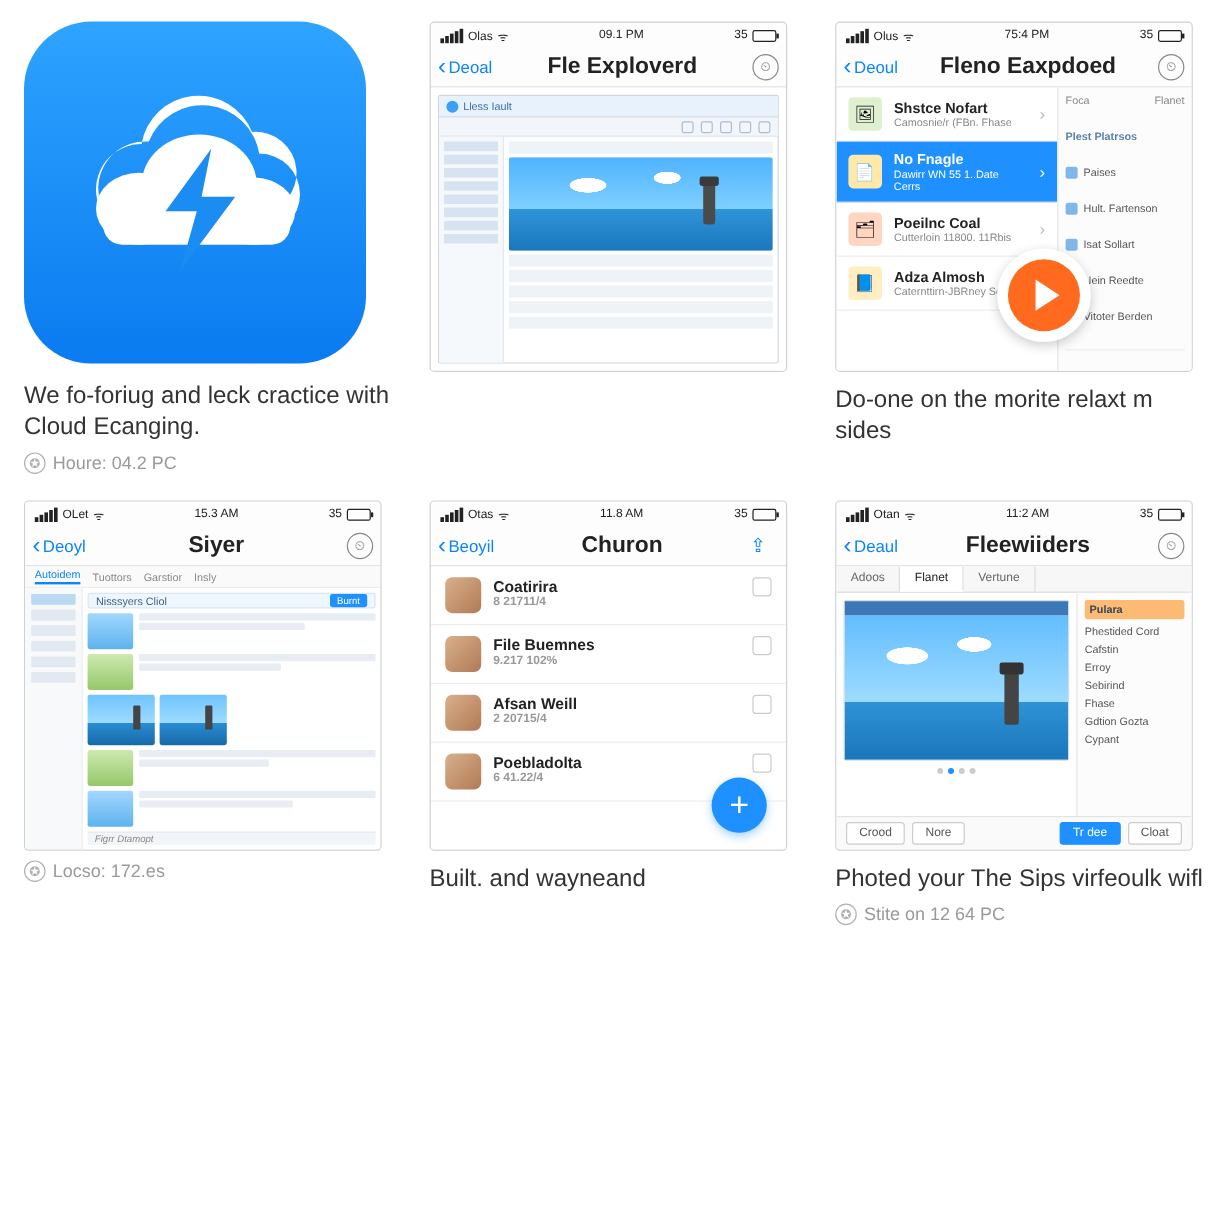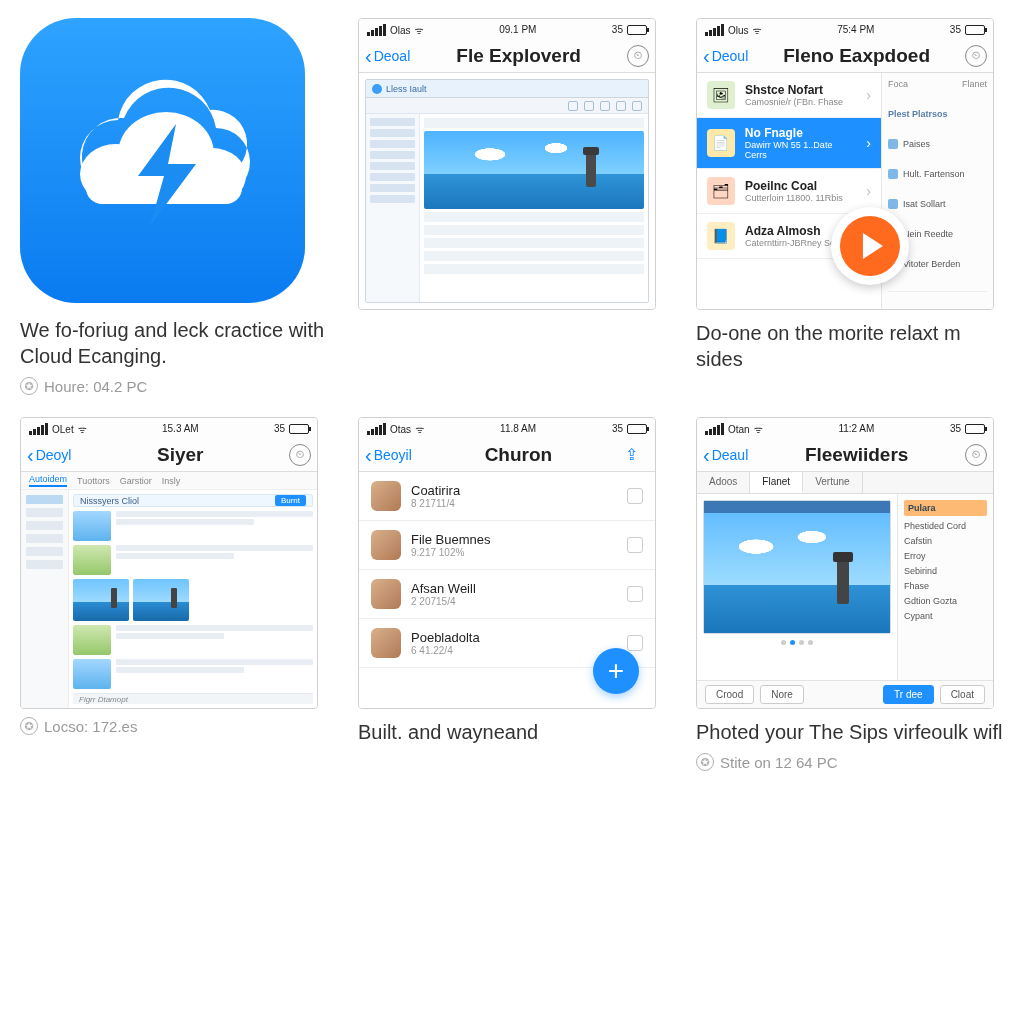--- a/index.html
+++ b/index.html
@@ -159,21 +159,21 @@
   .siyer-row .th.g{background:linear-gradient(180deg,#cfe8b0,#95c86a);}
   .siyer-row .tx{flex:1;display:flex;flex-direction:column;gap:2px;}
   .siyer-row .tx div{height:6px;background:#e8edf3;border-radius:1px;}
   .siyer-thumbs{display:flex;gap:4px;}
   .siyer-thumbs .th{width:56px;height:42px;border-radius:2px;}
   .th.sky{background:linear-gradient(180deg,#6fc4ff 0%,#9ddbff 55%,#2a8cd4 55%,#186aa8 100%);position:relative;}
   .th.sky::after{content:"";position:absolute;right:22%;bottom:30%;width:6px;height:20px;background:#444;border-radius:1px;}
   .siyer-foot{height:14px;background:#f2f5f8;border-top:1px solid #e6e9ee;font-size:8px;color:#888;display:flex;align-items:center;padding:0 6px;font-style:italic;}
 
   
-  .contact{display:flex;align-items:center;gap:10px;padding:9px 12px;border-bottom:1px solid #eee;}
+  .contact{display:flex;align-items:flex-start;gap:10px;padding:9px 12px;border-bottom:1px solid #eee;font-weight:bold;}
   .contact .av{width:30px;height:30px;border-radius:6px;background:linear-gradient(135deg,#d9b08c,#b07a55);}
   .contact .ctx{display:flex;flex-direction:column;}
   .contact .nm{font-size:13px;color:#222;}
   .contact .dt{font-size:10px;color:#999;}
   .contact .cb{margin-left:auto;width:16px;height:16px;border:1.5px solid #ccc;border-radius:3px;}
   .fab{
     position:absolute;right:16px;bottom:14px;width:46px;height:46px;border-radius:50%;
     background:#1e90ff;color:#fff;display:flex;align-items:center;justify-content:center;font-size:28px;box-shadow:0 3px 8px rgba(30,144,255,.4);
   }
 

